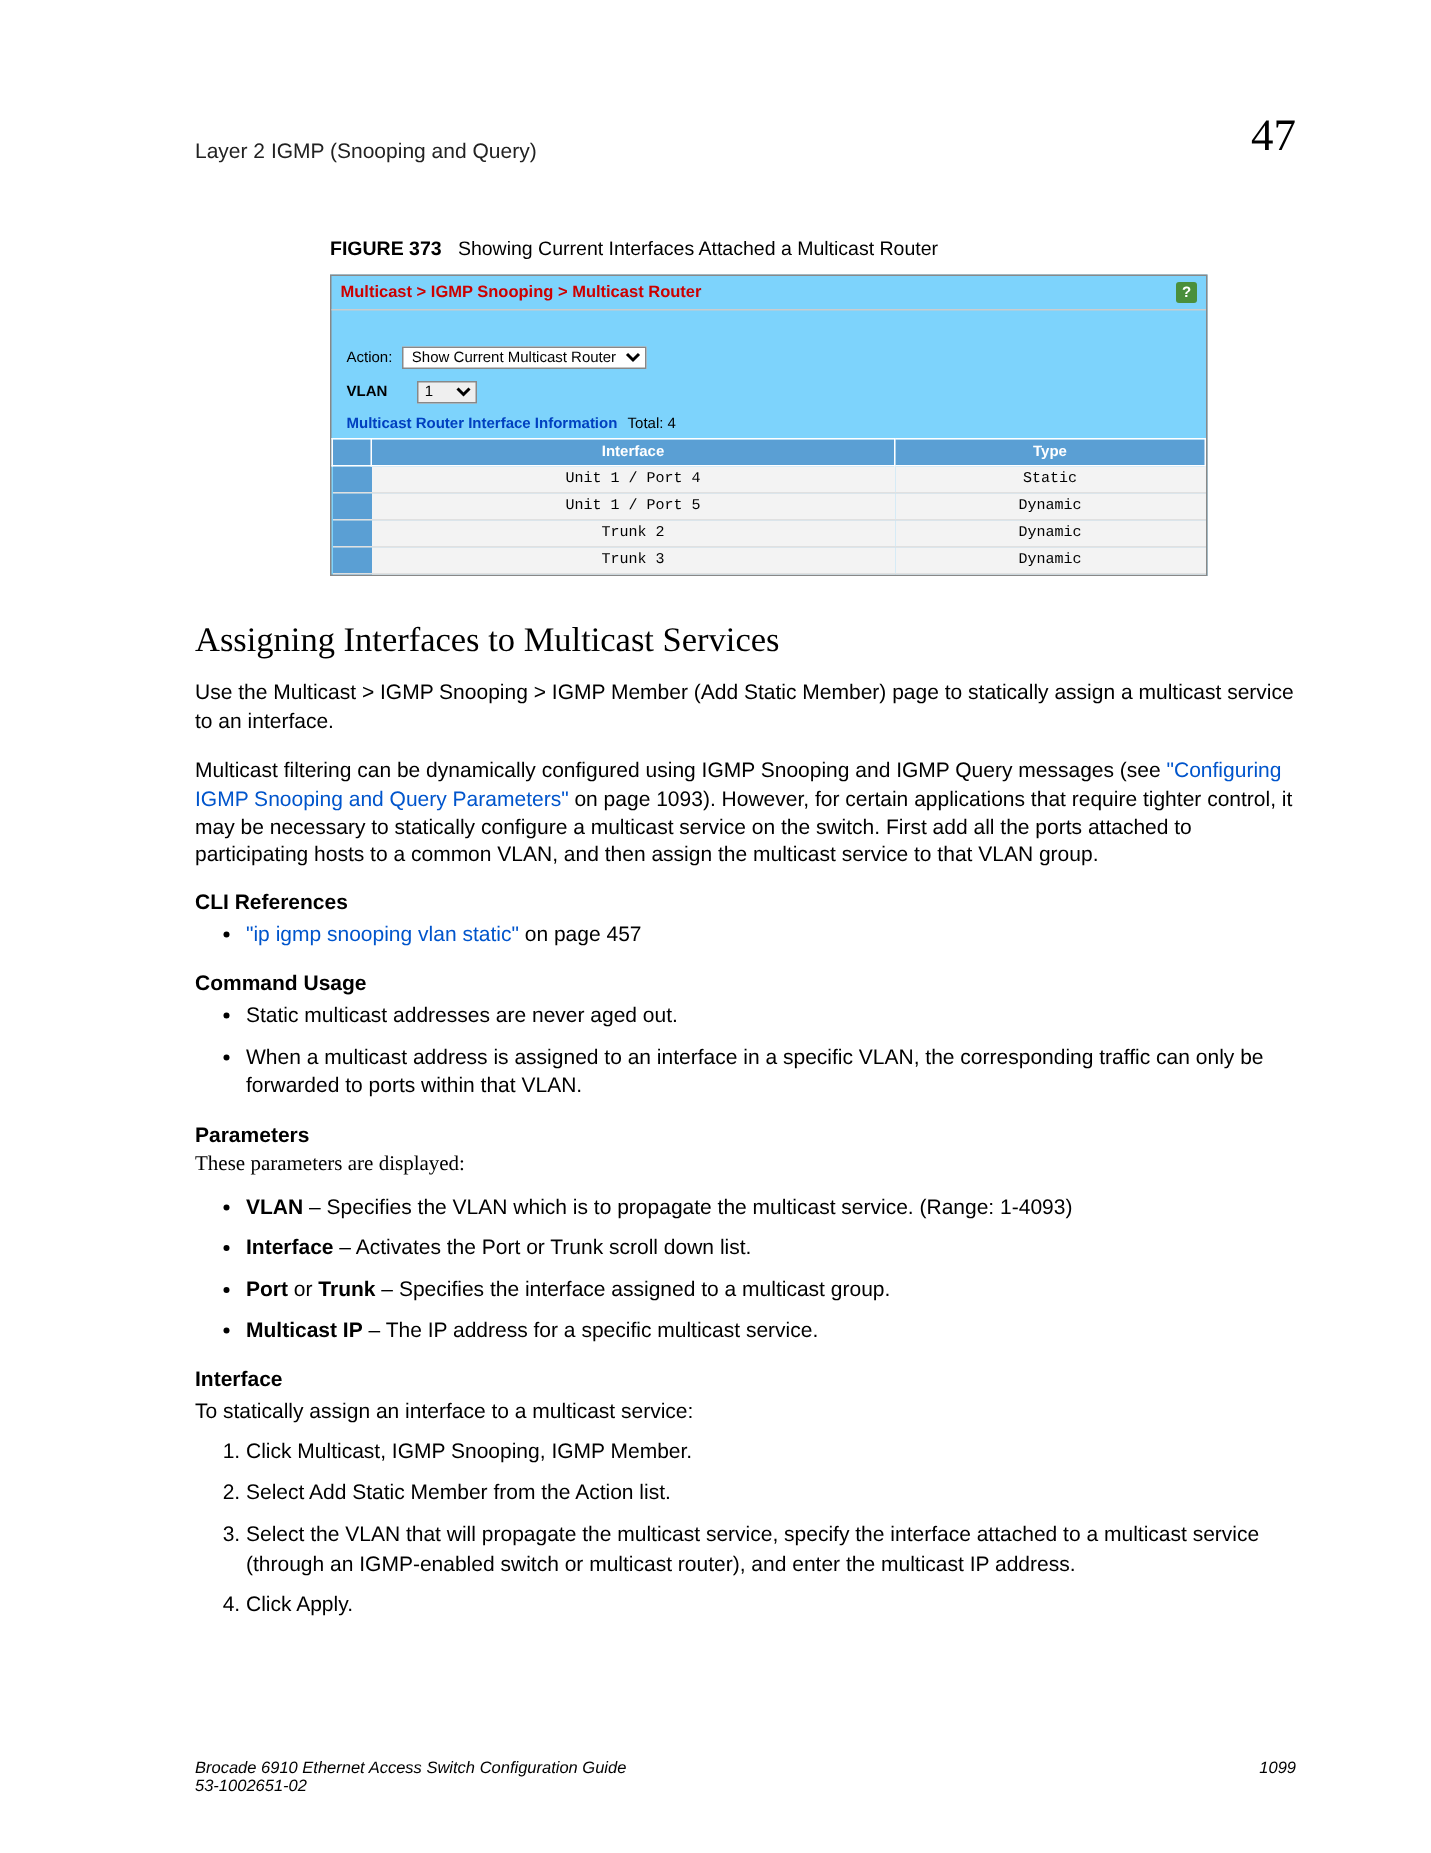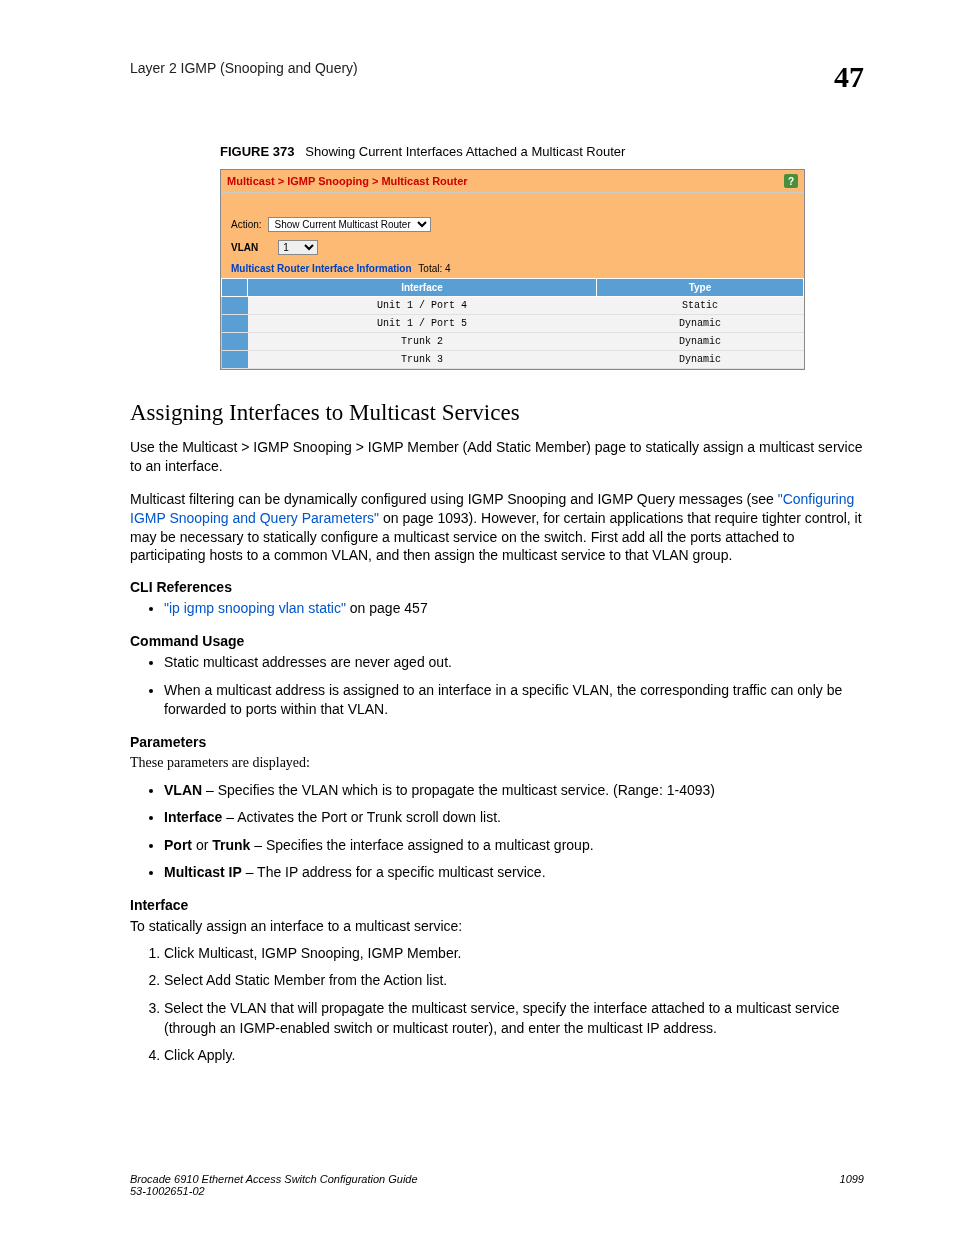--- a/index.html
+++ b/index.html
@@ -12,45 +12,46 @@
   }
   .page {
     padding: 60px 90px 40px 130px;
     position: relative;
     box-sizing: border-box;
     min-height: 1235px;
   }
   .header-row {
     display: flex;
     justify-content: space-between;
-    align-items: flex-start;
+    align-items: flex-end;
     margin-bottom: 50px;
   }
   .header-left {
     font-size: 14px;
     color: #222;
   }
   .header-right {
     font-size: 30px;
-    font-weight: bold;
+    font-weight: normal;
     font-family: Georgia, 'Times New Roman', serif;
+    margin-top: 14px;
   }
   .figure-caption {
     font-size: 13px;
     margin: 0 0 10px 90px;
   }
   .figure-caption b { font-weight: bold; }
   .screenshot-box {
     margin: 0 0 30px 90px;
     border: 1px solid #888;
     width: 583px;
     font-size: 10px;
     font-family: Arial, sans-serif;
     position: relative;
-    background: #fdba74;
+    background: #7dd3fc;
   }
   .breadcrumb-bar {
     padding: 4px 6px;
     border-bottom: 1px solid #ccc;
     color: #c00;
     font-weight: bold;
     font-size: 11px;
     display: flex;
     justify-content: space-between;
     align-items: center;

